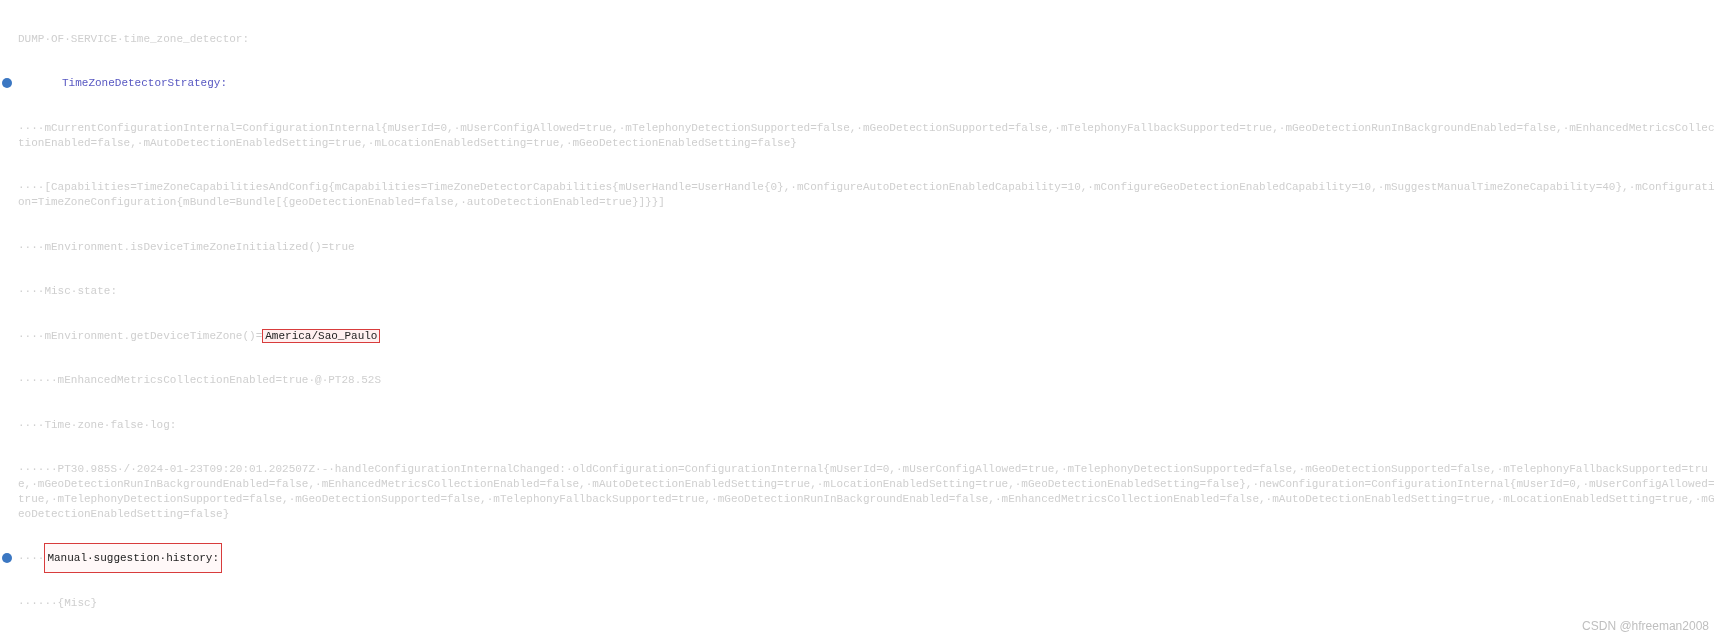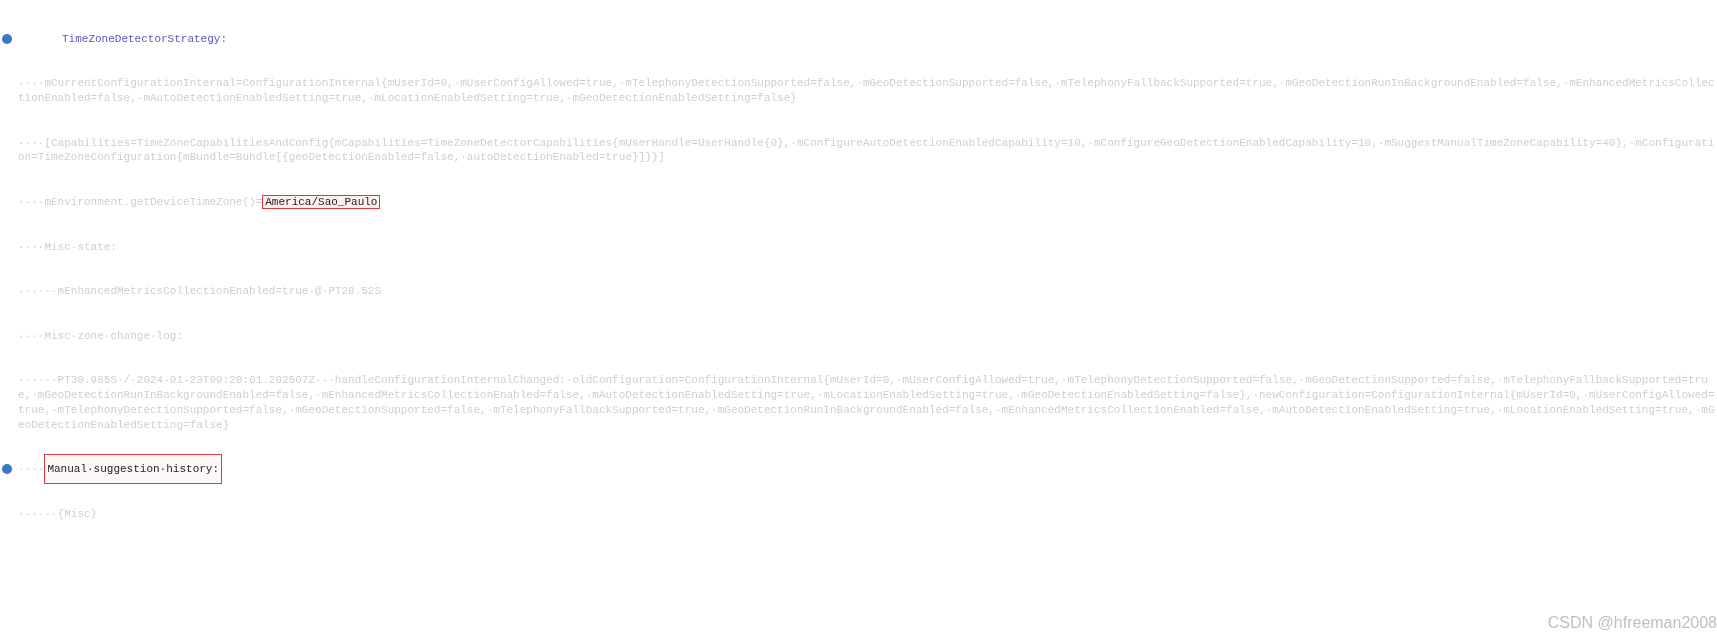--- a/index.html
+++ b/index.html
@@ -3,33 +3,35 @@
 <meta charset="utf-8">
 <style>
   html,body{margin:0;padding:0;background:#fff;font-family:"Consolas","Courier New",monospace;font-size:11px;line-height:1.35;color:#222;width:1717px;}
   .dump{position:relative;padding:2px 0 0 18px;white-space:pre-wrap;word-break:break-all;}
   .ln{position:relative;}
   .dot{position:absolute;left:-16px;width:10px;height:10px;border-radius:50%;background:#3b77c2;top:2px;}
   .ws{color:#cfcfcf;}
   .kw{color:#5757c2;margin-left:44px;}
   .box-pink{border:1px solid #d83c3c;background:#fff0f0;padding:0 2px;}
   .box-red{border:1px solid #d83c3c;background:#fff8f8;padding:8px 2px;}
-  .watermark{position:fixed;right:0;bottom:6px;color:#bfbfbf;font-family:Arial,sans-serif;font-size:16px;pointer-events:none;}
+  .watermark{position:fixed;right:8px;bottom:6px;color:#bfbfbf;font-family:Arial,sans-serif;font-size:12px;pointer-events:none;}
 </style>
 </head>
 <body>
 
 <div class="dump">
+  <div class="ln"><span class="ws">DUMP·OF·SERVICE·time_zone_detector:</span></div>
   <div class="ln"><span class="dot"></span><span class="kw">TimeZoneDetectorStrategy:</span></div>
   <div class="ln"><span class="ws">····mCurrentConfigurationInternal=ConfigurationInternal{mUserId=0,·mUserConfigAllowed=true,·mTelephonyDetectionSupported=false,·mGeoDetectionSupported=false,·mTelephonyFallbackSupported=true,·mGeoDetectionRunInBackgroundEnabled=false,·mEnhancedMetricsCollectionEnabled=false,·mAutoDetectionEnabledSetting=true,·mLocationEnabledSetting=true,·mGeoDetectionEnabledSetting=false}</span></div>
   <div class="ln"><span class="ws">····[Capabilities=TimeZoneCapabilitiesAndConfig{mCapabilities=TimeZoneDetectorCapabilities{mUserHandle=UserHandle{0},·mConfigureAutoDetectionEnabledCapability=10,·mConfigureGeoDetectionEnabledCapability=10,·mSuggestManualTimeZoneCapability=40},·mConfiguration=TimeZoneConfiguration{mBundle=Bundle[{geoDetectionEnabled=false,·autoDetectionEnabled=true}]}}]</span></div>
+  <div class="ln"><span class="ws">····mEnvironment.isDeviceTimeZoneInitialized()=true</span></div>
+  <div class="ln"><span class="ws">····Misc·state:</span></div>
   <div class="ln"><span class="ws">····mEnvironment.getDeviceTimeZone()=</span><span class="box-pink">America/Sao_Paulo</span></div>
-  <div class="ln"><span class="ws">····Misc·state:</span></div>
   <div class="ln"><span class="ws">······mEnhancedMetricsCollectionEnabled=true·@·PT28.52S</span></div>
-  <div class="ln"><span class="ws">····Misc·zone·change·log:</span></div>
+  <div class="ln"><span class="ws">····Time·zone·false·log:</span></div>
   <div class="ln"><span class="ws">······PT30.985S·/·2024-01-23T09:20:01.202507Z·-·handleConfigurationInternalChanged:·oldConfiguration=ConfigurationInternal{mUserId=0,·mUserConfigAllowed=true,·mTelephonyDetectionSupported=false,·mGeoDetectionSupported=false,·mTelephonyFallbackSupported=true,·mGeoDetectionRunInBackgroundEnabled=false,·mEnhancedMetricsCollectionEnabled=false,·mAutoDetectionEnabledSetting=true,·mLocationEnabledSetting=true,·mGeoDetectionEnabledSetting=false},·newConfiguration=ConfigurationInternal{mUserId=0,·mUserConfigAllowed=true,·mTelephonyDetectionSupported=false,·mGeoDetectionSupported=false,·mTelephonyFallbackSupported=true,·mGeoDetectionRunInBackgroundEnabled=false,·mEnhancedMetricsCollectionEnabled=false,·mAutoDetectionEnabledSetting=true,·mLocationEnabledSetting=true,·mGeoDetectionEnabledSetting=false}</span></div>
   <div class="ln"><span class="dot"></span><span class="ws">····</span><span class="box-red">Manual·suggestion·history:</span></div>
   <div class="ln"><span class="ws">······{Misc}</span></div>
   
   
   
   
   
   
   

